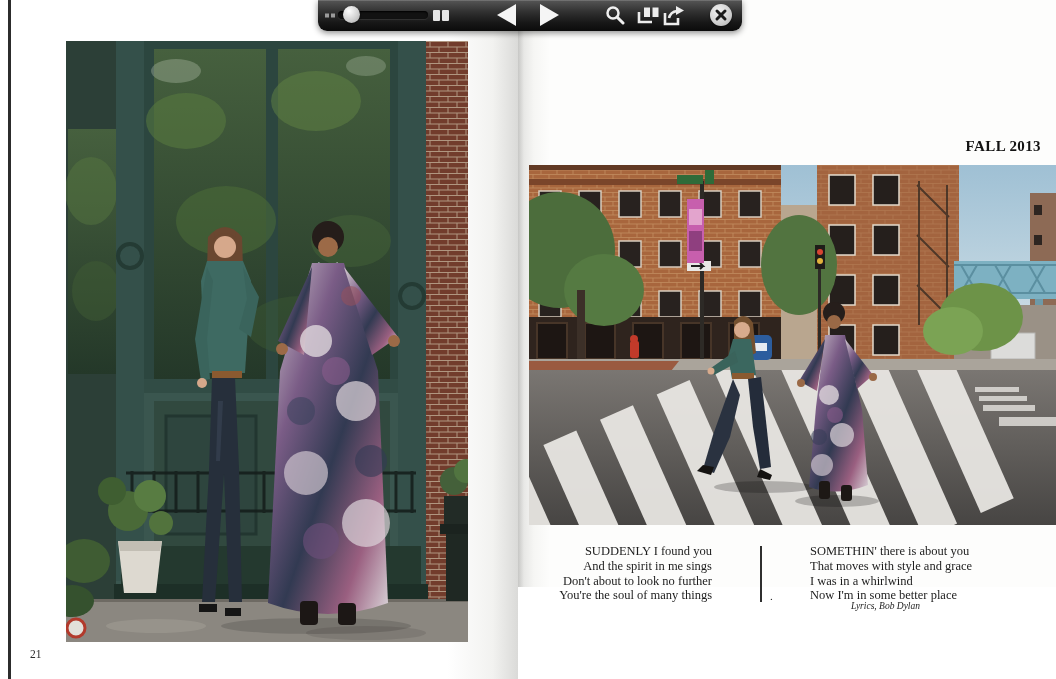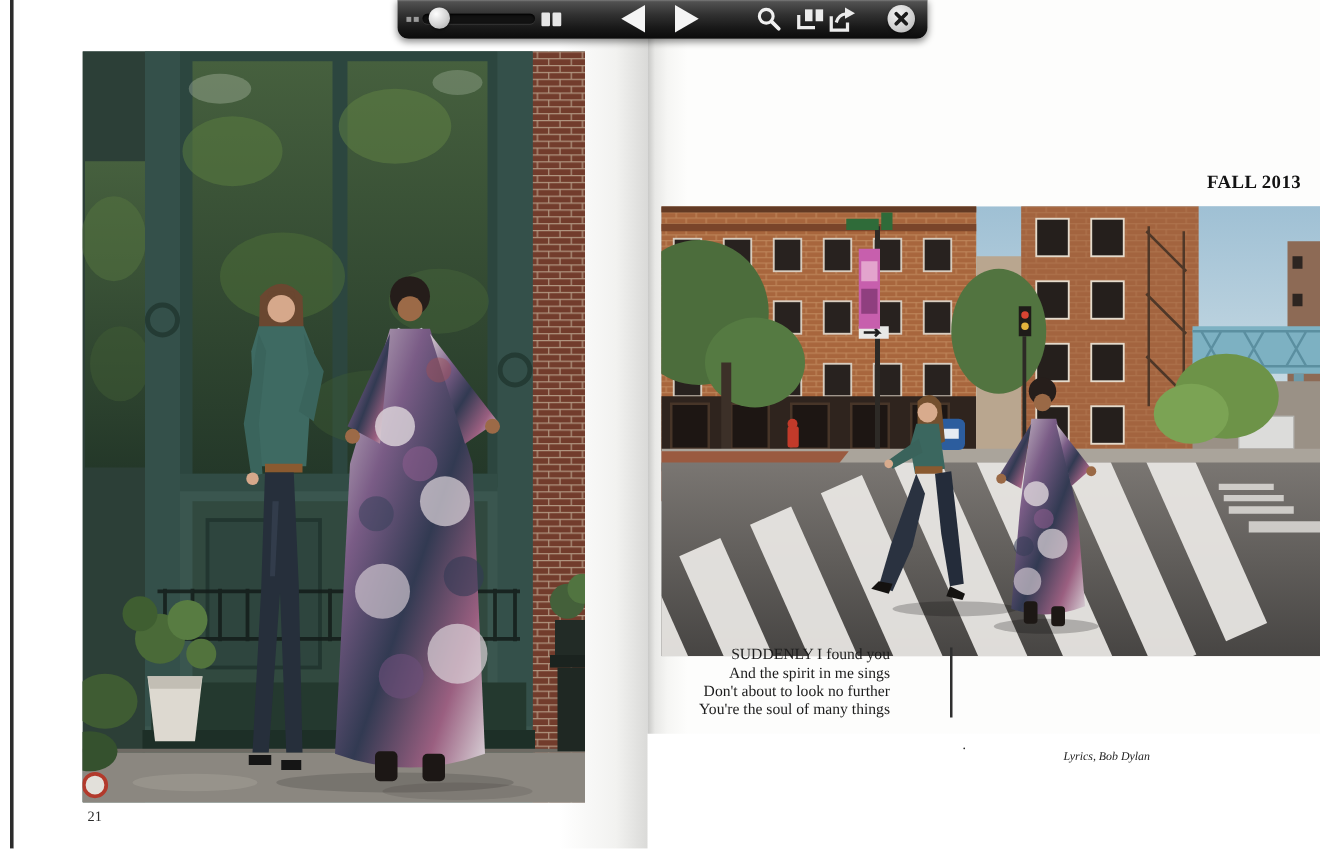--- a/index.html
+++ b/index.html
@@ -11,26 +11,26 @@
 
   
   .left-page{position:absolute;left:11px;top:0;width:507px;height:679px;
     background:linear-gradient(to right,#ffffff 0%,#ffffff 86%,#f2f2f0 95%,#dadad8 100%);}
   .right-page{position:absolute;left:518px;top:0;width:538px;height:587px;
     background:linear-gradient(to right,#c7c7c5 0px,#e8e8e6 6px,#f6f6f4 16px,#fdfdfc 32px,#fdfdfc 100%);}
 
   
   .left-photo{position:absolute;left:55px;top:41px;width:402px;height:601px;}
   .caption{position:absolute;left:55px;top:646px;font-size:8px;line-height:9.5px;color:#3b3b39;letter-spacing:0.15px;}
-  .page-number{position:absolute;left:19px;top:648px;font-size:11.5px;color:#2b2b2b;margin-left:40px;}
+  .page-number{position:absolute;left:19px;top:648px;font-size:11.5px;color:#2b2b2b;}
 
   
   .season-header{position:absolute;right:15px;top:138px;font-size:15px;font-weight:bold;letter-spacing:0.4px;color:#131313;}
   .right-photo{position:absolute;left:11px;top:165px;width:527px;height:360px;}
-  .poem{position:absolute;left:30px;top:516px;display:flex;align-items:flex-start;
+  .poem{position:absolute;left:30px;top:544px;display:flex;align-items:flex-start;
     font-size:12.5px;line-height:14.8px;color:#1c1c1c;gap:40px;}
   .poem-left{width:164px;text-align:right;}
   .poem-divider{width:2px;height:56px;background:#2f2f2f;margin:2px 8px 0 8px;}
   .poem-right{text-align:left;white-space:nowrap;}
   .attribution{position:absolute;left:242px;top:583px;width:160px;text-align:right;font-size:9.5px;font-style:italic;color:#222;margin-top:18px;}
   .footnote-dot{position:absolute;left:252px;top:590px;font-size:11px;color:#222;}
 
   
   .toolbar{position:absolute;left:318px;top:0;width:424px;height:31px;
     background:linear-gradient(180deg,#565656 0%,#313131 38%,#181818 72%,#0b0b0b 100%);
@@ -336,20 +336,26 @@
     </div>
 
     <div class="poem">
       <div class="poem-left">
         <div>SUDDENLY I found you</div>
         <div>And the spirit in me sings</div>
         <div>Don't about to look no further</div>
         <div>You're the soul of many things</div>
       </div>
       <div class="poem-divider"></div>
+      <div class="poem-right">
+        <div>SOMETHIN' there is about you</div>
+        <div>That moves with style and grace</div>
+        <div>I was in a whirlwind</div>
+        <div>Now I'm in some better place</div>
+      </div>
     </div>
     <div class="attribution">Lyrics, Bob Dylan</div>
     <div class="footnote-dot">.</div>
   </div>
 
   <div class="toolbar">
     <svg class="tb icon-btn" style="left:7px;top:12px;" width="11" height="7" viewBox="0 0 11 7">
       <rect x="0" y="1.5" width="4" height="4" fill="#9b9b9b"></rect>
         <rect x="6" y="1.5" width="4" height="4" fill="#9b9b9b"></rect>
     </svg>

